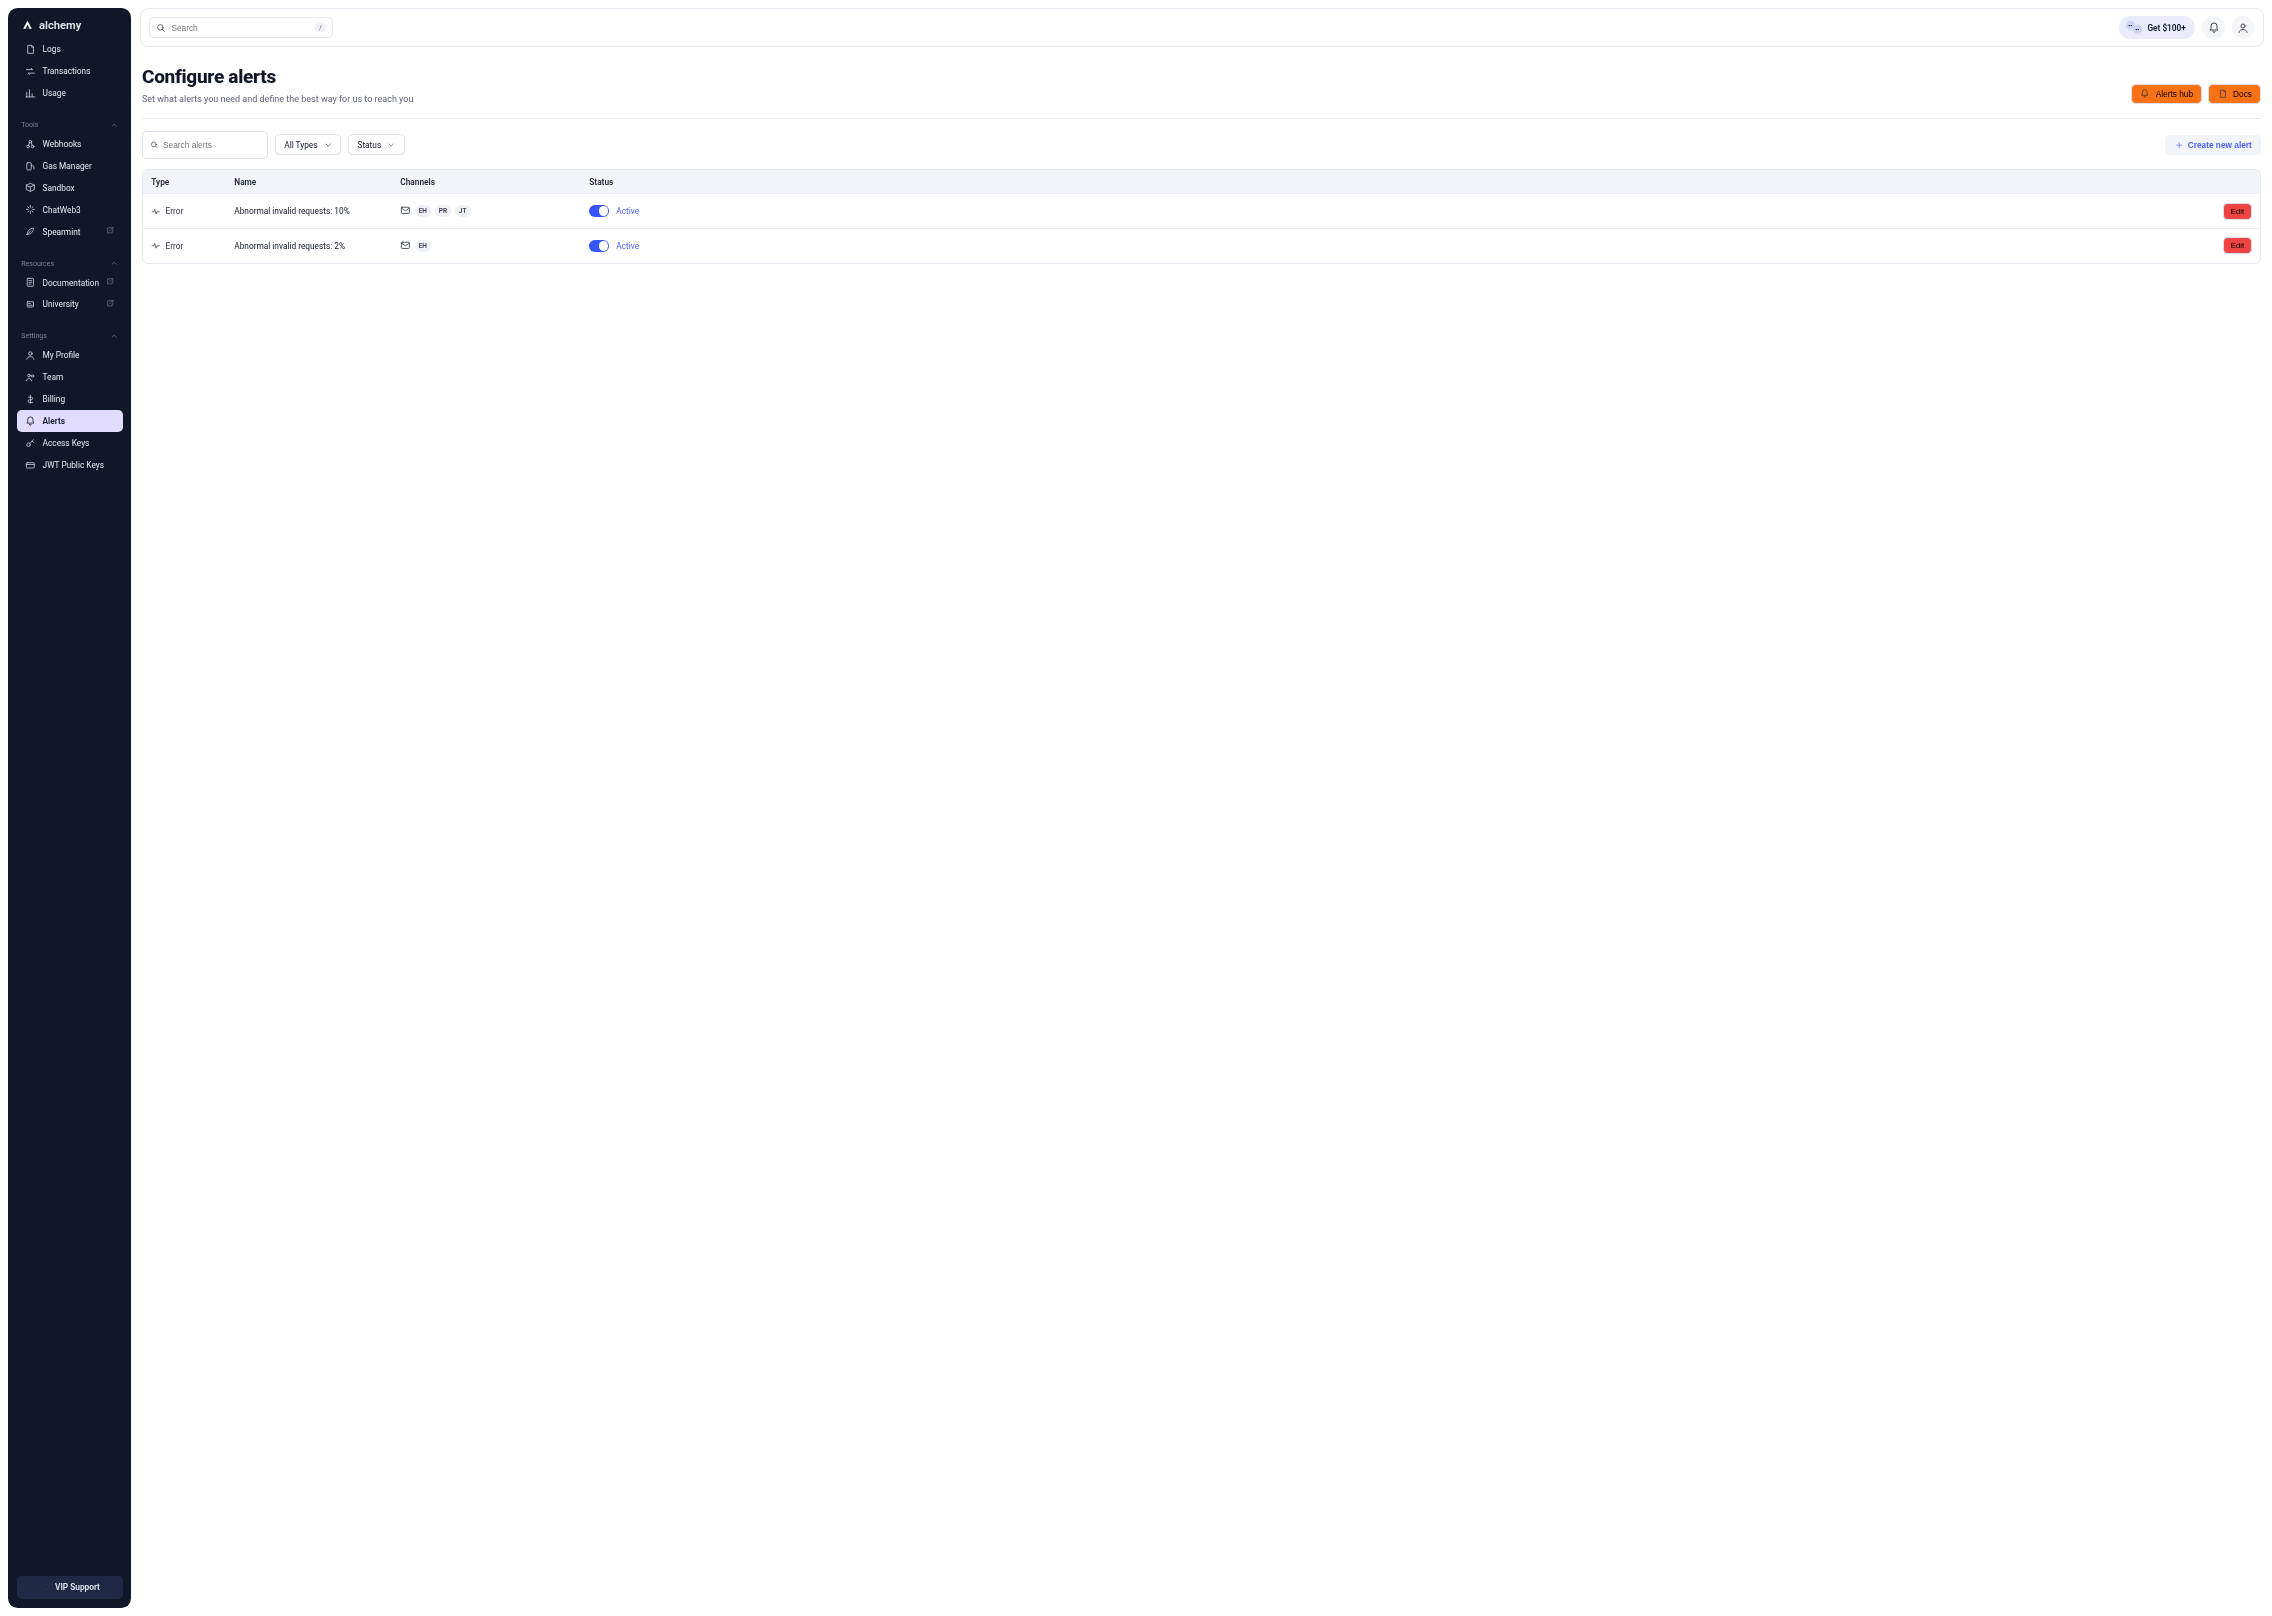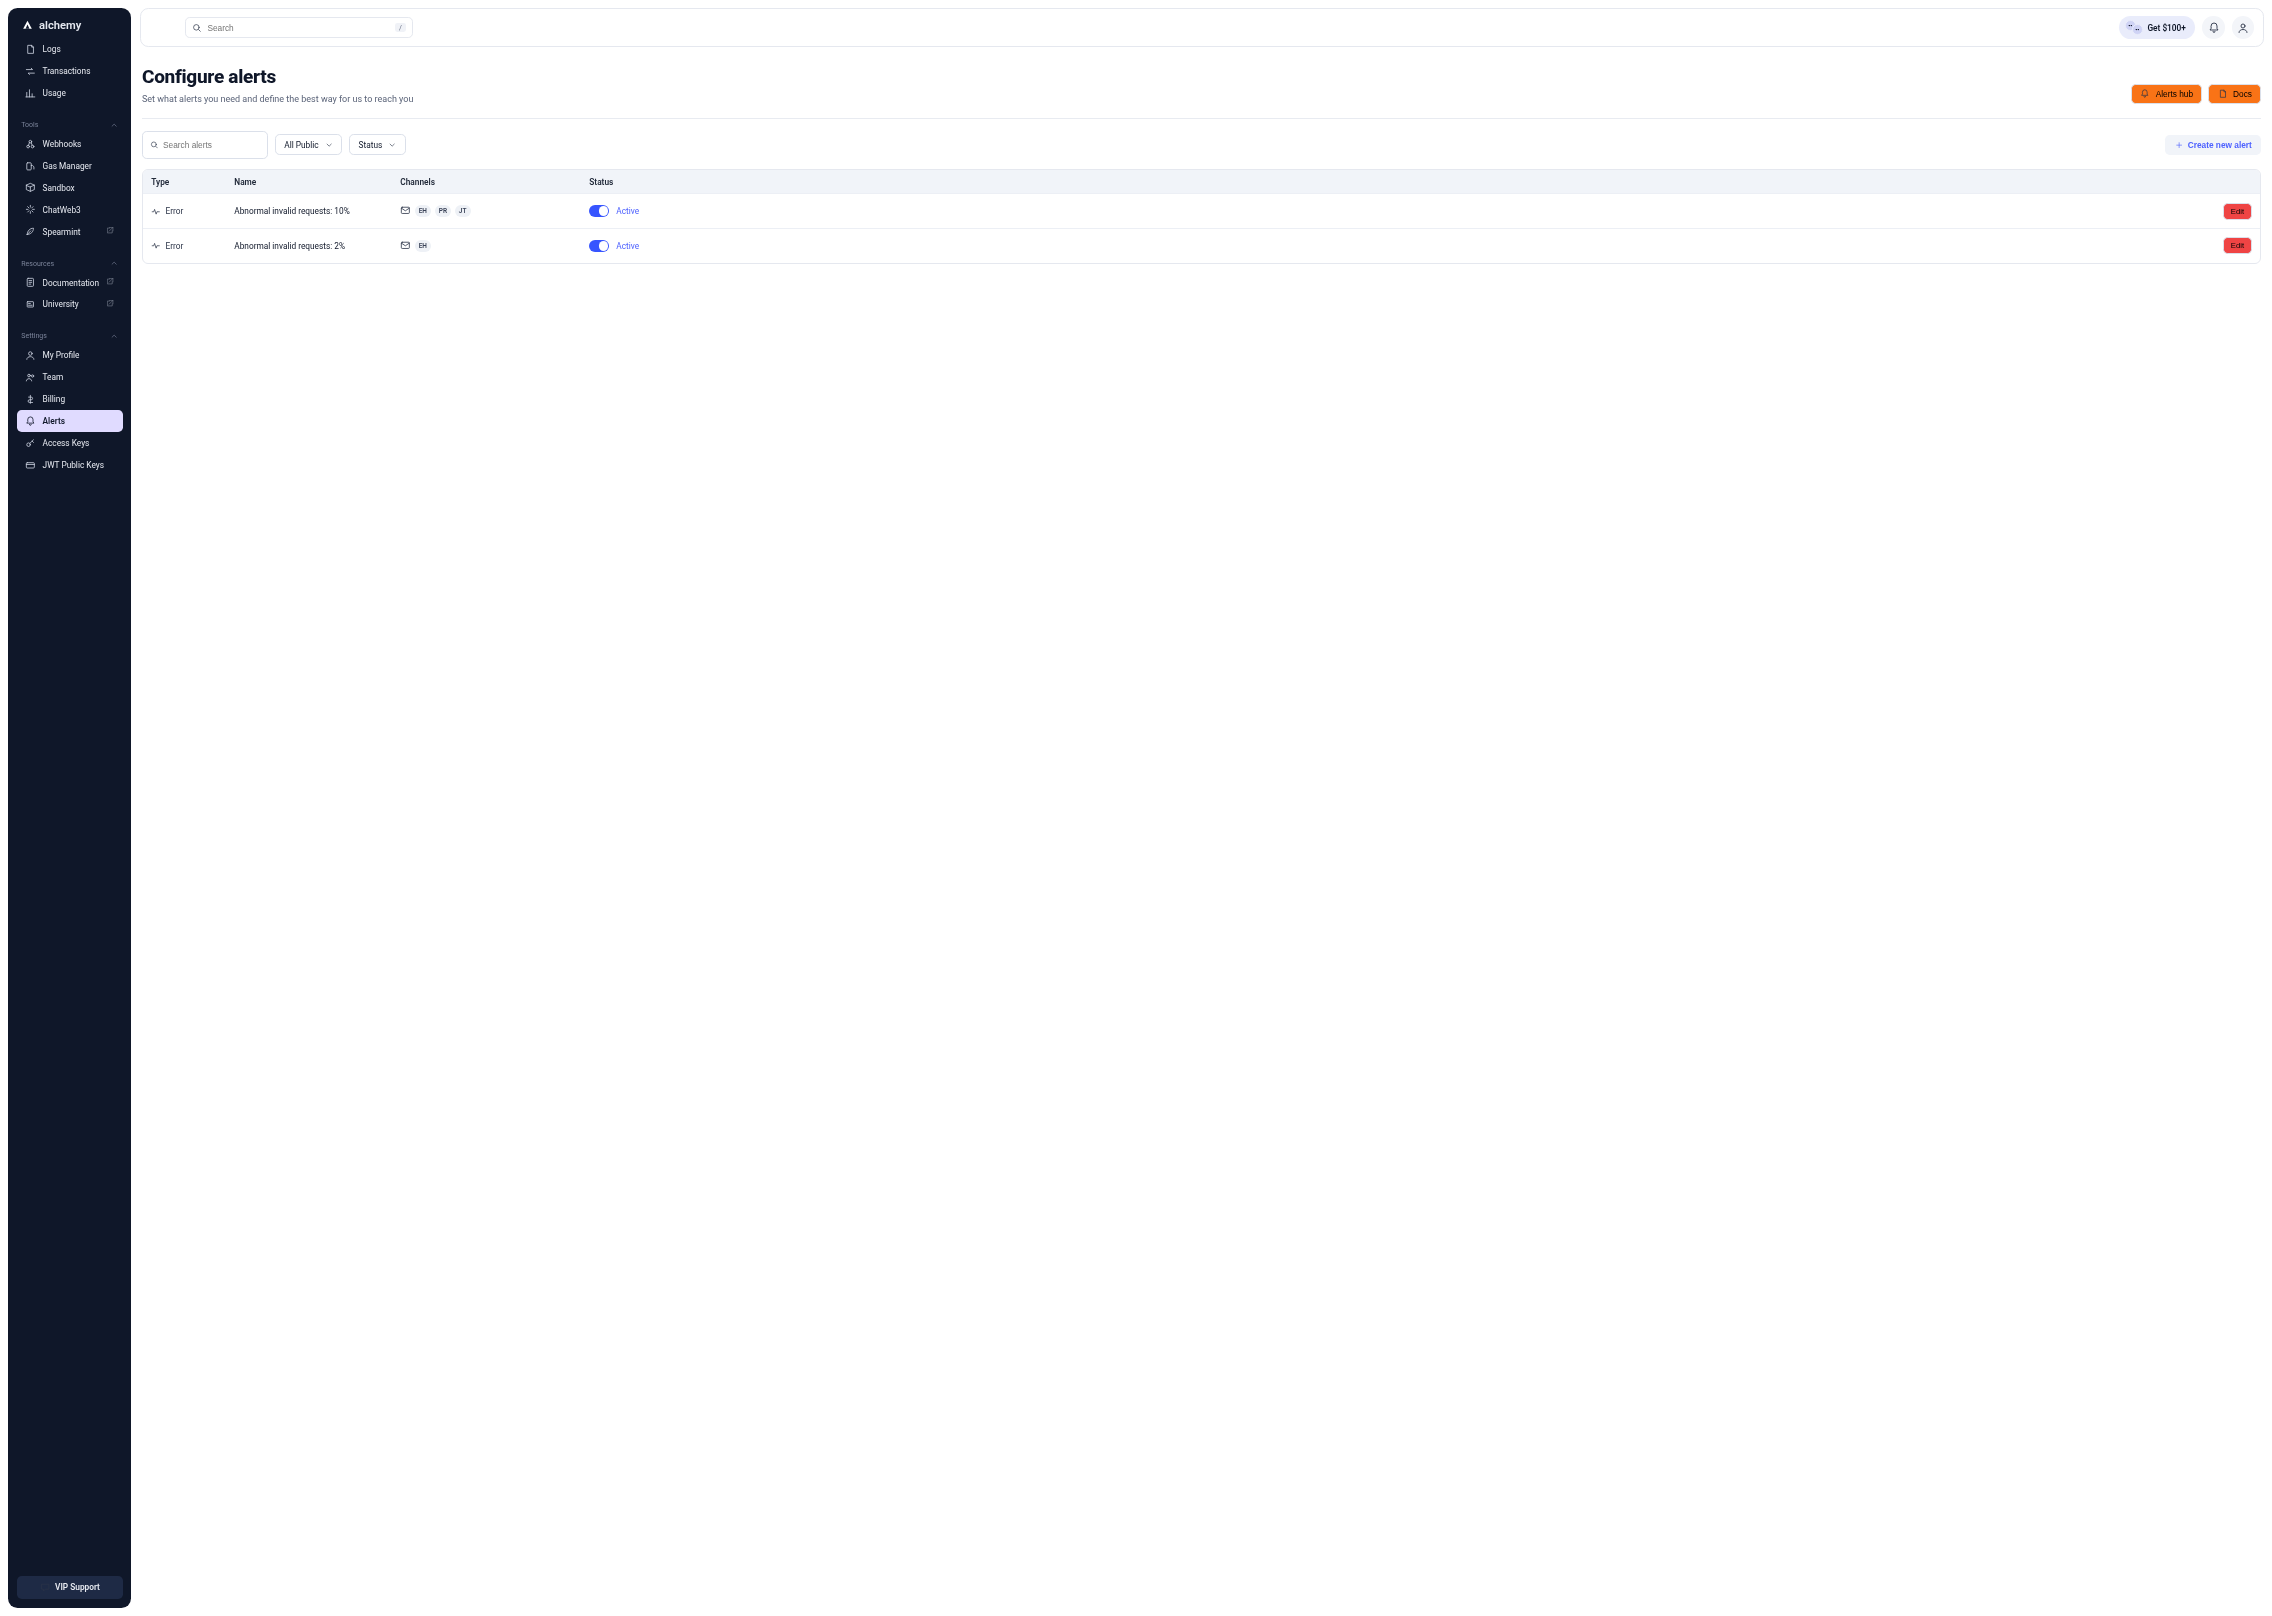--- a/index.html
+++ b/index.html
@@ -101,23 +101,22 @@
     align-items: center;
     gap: 7px;
   }
   .search-box {
     display:flex;
     align-items:center;
     gap:6px;
     border:0.6px solid #e5e8ef;
     border-radius:4.7px;
     padding: 4.7px 6px;
-    width: 228px;
+    width: 184px;
     color:#8a93a6;
-    margin-left:36px;
   }
   .search-box input {
     border:none; outline:none; flex:1; font-size:8.3px; color:#0f1729;
     background:transparent;
   }
   .kbd {
     background:#f0f2f7;
     border-radius:2.4px;
     padding:0.6px 4.1px;
     font-size:7px;
@@ -516,21 +515,21 @@
 
     <div class="filter-row">
       <div class="search-alerts">
         <svg viewBox="0 0 24 24" width="9.5" height="9.5">
             <circle cx="11" cy="11" r="7"></circle>
             <path d="M21 21l-4-4"></path>
           </svg>
         <input placeholder="Search alerts" style="">
       </div>
       <div class="dropdown">
-        <span>All Public</span>
+        <span>All Types</span>
         <svg viewBox="0 0 24 24">
             <path d="M6 9l6 6 6-6"></path>
           </svg>
       </div>
       <div class="dropdown">
         <span>Status</span>
         <svg viewBox="0 0 24 24">
             <path d="M6 9l6 6 6-6"></path>
           </svg>
       </div>

